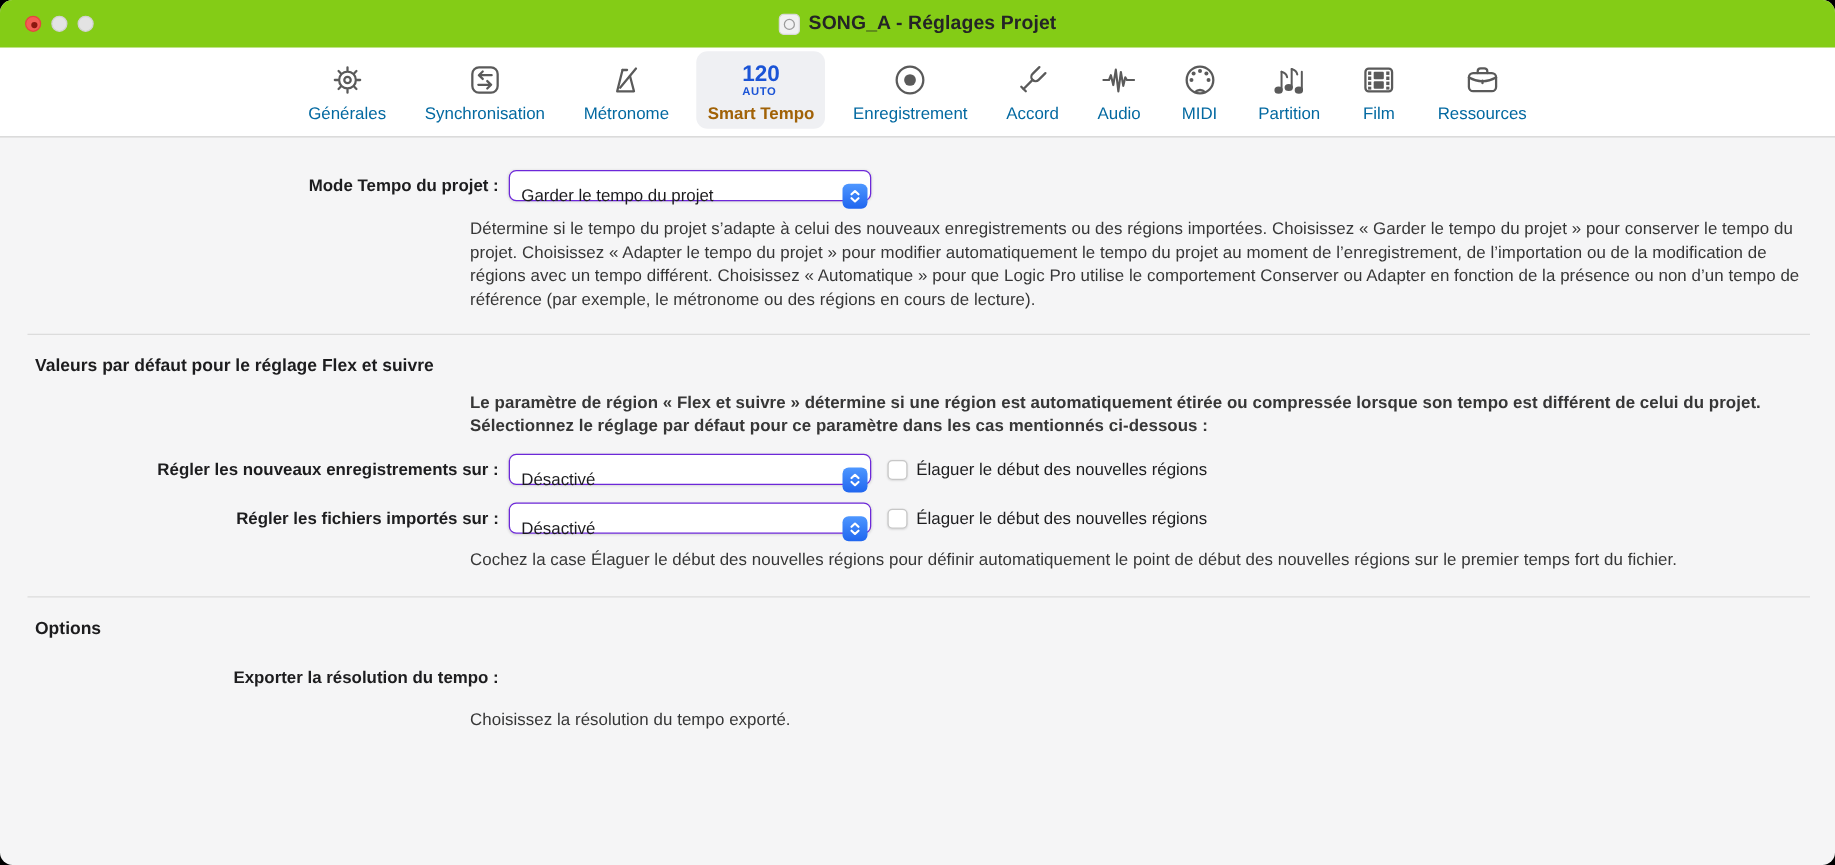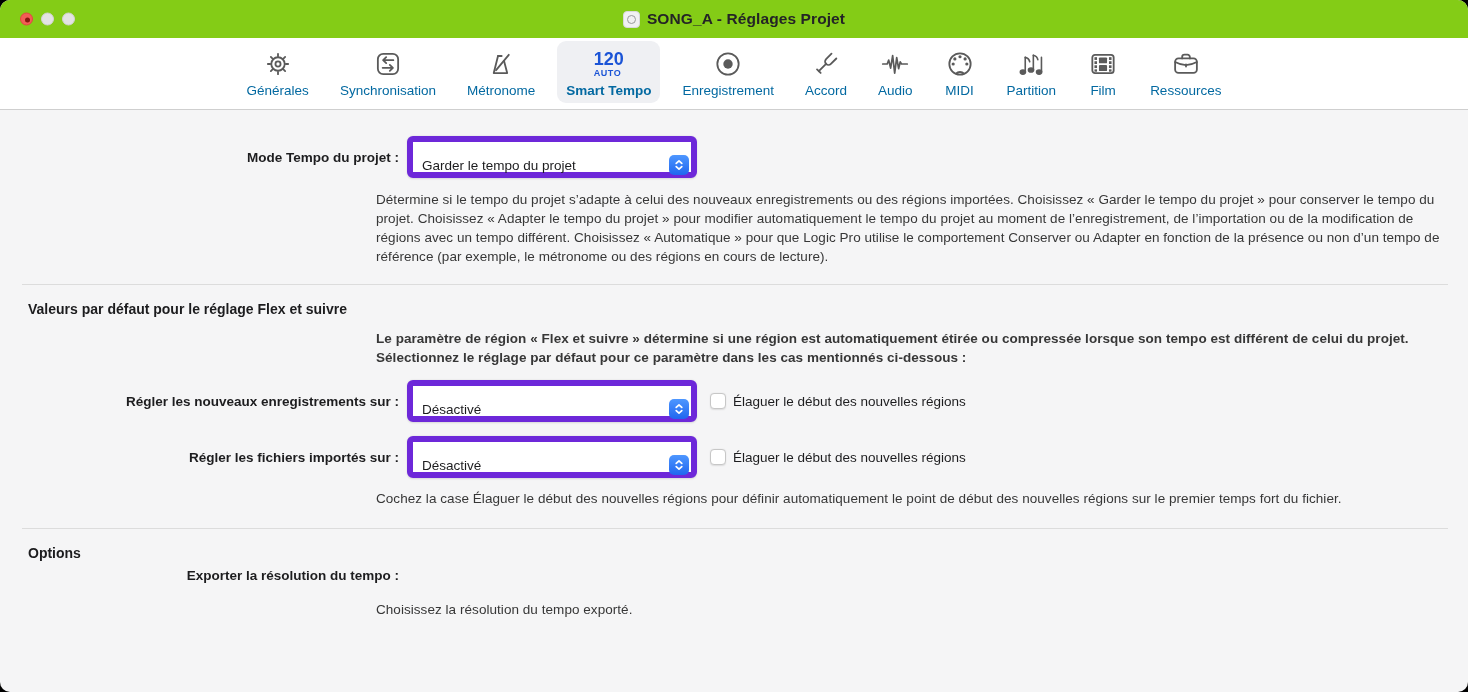--- a/index.html
+++ b/index.html
@@ -20,30 +20,30 @@
   .proxy-icon span{width:9px;height:9px;border:1.4px solid #9a9a9a;border-radius:50%;display:block;}
   .title{font-size:15.5px;font-weight:700;color:#242426;letter-spacing:.1px;}
   
   .toolbar{height:72px;background:#ffffff;border-bottom:1px solid #cfcfcf;
            display:flex;justify-content:center;align-items:flex-start;gap:13px;padding-top:3px;}
   .tab{display:flex;flex-direction:column;align-items:center;justify-content:flex-end;
        height:62px;padding:4px 9px 5px;border-radius:9px;cursor:default;}
   .tab-icon{height:38px;display:flex;align-items:center;justify-content:center;color:#5a5a5a;}
   .tab-label{font-size:13.5px;color:#0369a1;margin-top:1px;white-space:nowrap;}
   .tab.selected{background:#eff0f3;}
-  .tab.selected .tab-label{color:#0369a1;font-weight:600;}
+  .tab.selected .tab-label{color:#a16207;font-weight:600;}
   .st-icon{display:flex;flex-direction:column;align-items:flex-start;color:#1b54d6;line-height:1;}
   .st-icon .big{font-size:18px;font-weight:700;}
   .st-icon .small{font-size:9px;font-weight:700;letter-spacing:.5px;margin-top:1px;}
   svg.glyph{display:block;}
   
   .content{padding-top:26px;color:#1d1d1f;}
   .row{display:flex;align-items:center;}
   .row-label{width:407px;text-align:right;padding-right:8px;font-size:13.5px;color:#1d1d1f;white-space:nowrap;font-weight:bold;}
-  .popup{width:290px;height:42px;background:#fff;border:6px solid #6d28d9;border-radius:6px;
+  .popup{width:290px;height:25px;background:#fff;border:1px solid #6d28d9;border-radius:6px;
          box-shadow:0 .5px 2px rgba(0,0,0,.12);display:flex;align-items:center;justify-content:space-between;
          padding:16px 2px 0 9px;}
   .popup-text{font-size:13.5px;color:#1c1c1e;}
   .popup-btn{width:20px;height:20px;border-radius:5px;background:linear-gradient(180deg,#4e97ff,#2066ef);
              display:flex;align-items:center;justify-content:center;}
   .checkbox{width:16px;height:16px;background:#fff;border:1px solid #c7c7c7;border-radius:4px;
             box-shadow:0 .5px 1.5px rgba(0,0,0,.10);flex:0 0 auto;}
   .cb-label{font-size:13.5px;margin-left:7px;color:#1d1d1f;}
   .cb-group{display:flex;align-items:center;margin-left:13px;}
   .para{margin:12px 16px 0 376px;font-size:13.5px;line-height:19px;color:#373737;letter-spacing:.05px;}
@@ -274,20 +274,20 @@
         <span class="cb-label">Élaguer le début des nouvelles régions</span>
       </div>
     </div>
 
     <p class="para" style="margin-top:11px;">Cochez la case Élaguer le début des nouvelles régions pour définir automatiquement le point de début des nouvelles régions sur le premier temps fort du fichier.</p>
 
     <div class="divider" style="margin-top:20px;"></div>
     <div class="section-title">Options</div>
 
 
-    <div class="row" style="margin-top:7px;">
+    <div class="row" style="margin-top:24px;">
       <span class="row-label">Exporter la résolution du tempo :</span>
     </div>
 
     <p class="para" style="margin-top:17px;">Choisissez la résolution du tempo exporté.</p>
 
   </div>
 </div>
 
 </body></html>

